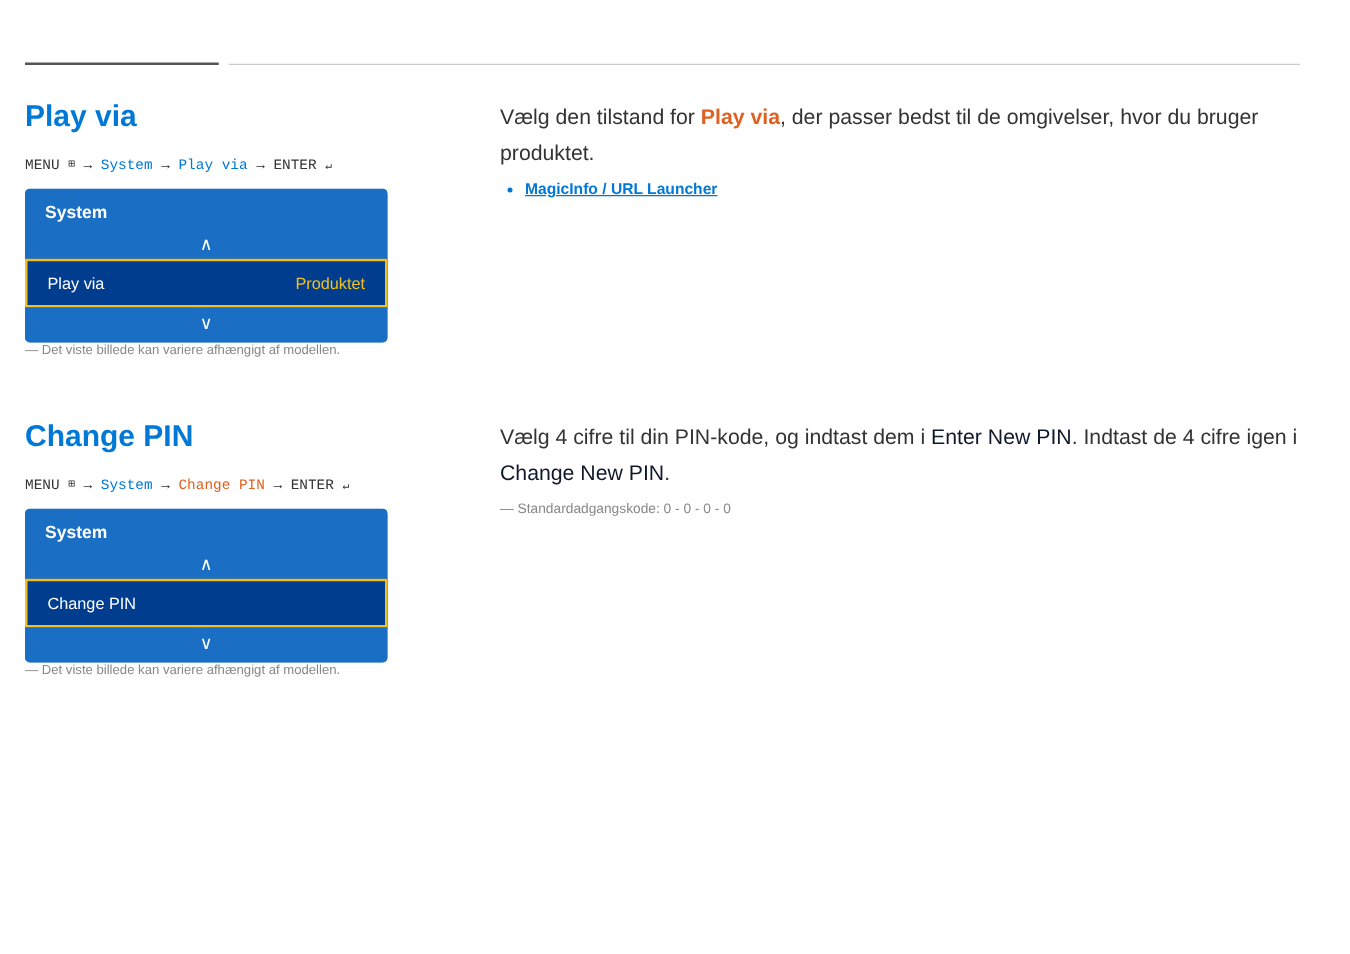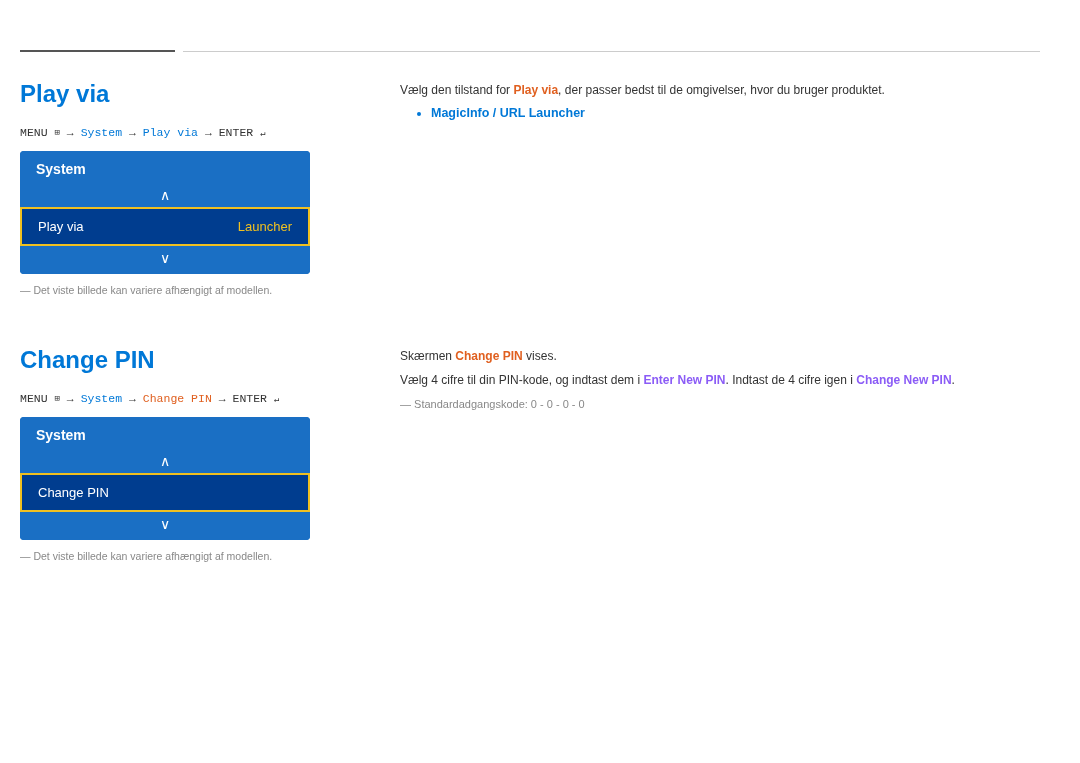--- a/index.html
+++ b/index.html
@@ -138,53 +138,53 @@
       background: #1a6fc4;
     }
 
     .system-menu-arrow-down span {
       color: #fff;
       font-size: 14px;
     }
 
     
     .desc-text {
-      font-size: 12px;
+      font-size: 17px;
       color: #333;
       line-height: 1.7;
       margin-bottom: 4px;
     }
 
     .desc-text .highlight-orange {
       color: #e06020;
       font-weight: bold;
     }
 
     .desc-text .highlight-blue {
-      color: #8b5cf6;
-      font-weight: bold;
+      color: #0f172a;
+      font-weight: normal;
     }
 
     .bullet-list {
       margin-top: 6px;
       margin-left: 10px;
     }
 
     .bullet-item {
       font-size: 12.5px;
       color: #0078d7;
       font-weight: bold;
       list-style-type: disc;
-      margin-left: 21px;
+      margin-left: 10px;
+      text-decoration: underline;
     }
 
     .dash-note {
       font-size: 10.5px;
       color: #888;
-      margin-top: 10px;
     }
 
     .dash-note::before {
       content: '— ';
     }
   </style>
 </head>
 <body>
 
 <div class="page-container">
@@ -203,21 +203,21 @@
           MENU <span style="font-size:9px;vertical-align:middle;">⊞</span> → <span class="keyword">System</span> → <span class="keyword">Play via</span> → ENTER <span style="font-size:9px;">↵</span>
         </div>
 
         <div class="system-menu-box">
           <div class="system-menu-header">System</div>
           <div class="system-menu-arrow-up">
             <span>∧</span>
           </div>
           <div class="system-menu-item">
             <span class="item-label">Play via</span>
-            <span class="item-value">Launcher</span>
+            <span class="item-value">Produktet</span>
           </div>
           <div class="system-menu-arrow-down">
             <span>∨</span>
           </div>
         </div>
 
         <div class="dash-note">Det viste billede kan variere afhængigt af modellen.</div>
       </div>
 
       <div class="section-right">
@@ -249,23 +249,20 @@
           <div class="system-menu-arrow-down">
             <span>∨</span>
           </div>
         </div>
 
         <div class="dash-note">Det viste billede kan variere afhængigt af modellen.</div>
       </div>
 
       <div class="section-right">
         <p class="desc-text">
-          Skærmen <span class="highlight-orange">Change PIN</span> vises.
-        </p>
-        <p class="desc-text">
           Vælg 4 cifre til din PIN-kode, og indtast dem i <span class="highlight-blue">Enter New PIN</span>. Indtast de 4 cifre igen i <span class="highlight-blue">Change New PIN</span>.
         </p>
         <p class="desc-text" style="color:#888;font-size:11px;">
           — Standardadgangskode: 0 - 0 - 0 - 0
         </p>
       </div>
     </div>
 
   </div>
 </div>

